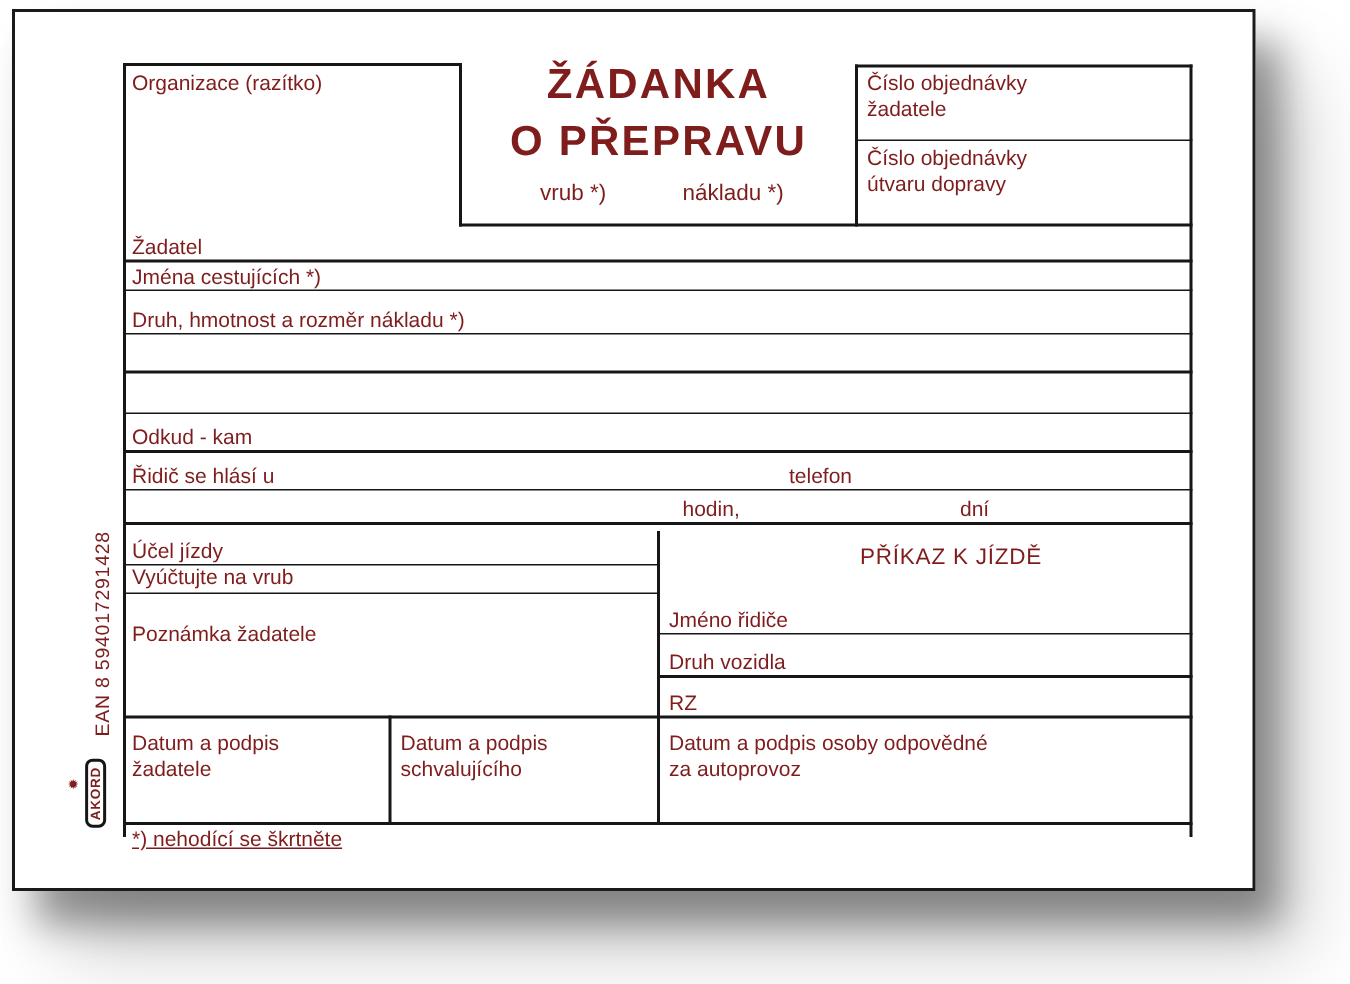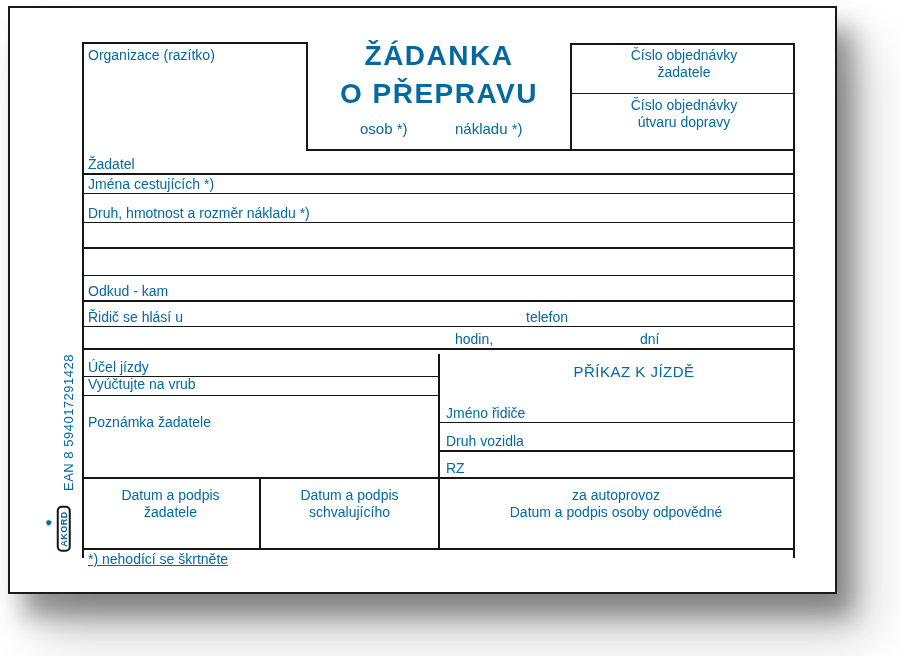--- a/index.html
+++ b/index.html
@@ -1,23 +1,23 @@
 <!DOCTYPE html>
 <html><head>
 <meta charset="utf-8">
 <style>
   html,body{margin:0;padding:0;background:#ffffff;}
   #canvas{position:relative;width:900px;height:656px;background:#ffffff;overflow:hidden;
-          font-family:"Liberation Sans", sans-serif;color:#0369a1;}
+          font-family:"Liberation Sans", sans-serif;color:#7f1d1d;}
   #paper{position:absolute;left:8px;top:6px;width:829px;height:588px;background:#ffffff;
          border:2px solid #1a1a1a;box-sizing:border-box;
          box-shadow:16px 22px 24px rgba(0,0,0,0.38), 32px 42px 50px rgba(0,0,0,0.18);}
   .ln{position:absolute;background:#161616;}
   .lbl{position:absolute;font-size:14px;line-height:17px;white-space:nowrap;}
-  .lbl2{position:absolute;font-size:14px;line-height:17px;text-align:center;}
+  .lbl2{position:absolute;font-size:14px;line-height:17px;}
   .title-wrap{position:absolute;left:296px;top:0;width:266px;text-align:center;}
   .title-line{position:absolute;left:0;width:266px;text-align:center;font-weight:700;
               font-size:28px;line-height:28px;letter-spacing:1.5px;white-space:nowrap;}
   .prikaz{position:absolute;left:428px;top:355px;width:392px;text-align:center;
           font-size:15px;letter-spacing:0.5px;}
   .ean-wrap{position:absolute;left:36px;top:340px;width:44px;height:148px;
             display:flex;align-items:center;justify-content:center;}
   .ean-text{transform:rotate(-90deg);white-space:nowrap;font-size:13px;letter-spacing:0.5px;}
   .logo-wrap{position:absolute;left:38px;top:497px;width:32px;height:48px;
              display:flex;align-items:center;justify-content:center;}
@@ -57,21 +57,21 @@
     <div class="ln" style="left:428px;top:442px;width:357px;height:2px"></div>
     <div class="ln" style="left:72px;top:469px;width:713px;height:2px"></div>
     <div class="ln" style="left:72px;top:540px;width:713px;height:2px"></div>
 
     <span class="lbl" style="left:78px;top:39px">Organizace (razítko)</span>
 
     <div class="title-wrap">
       <div class="title-line" style="top:34px">ŽÁDANKA</div>
       <div class="title-line" style="top:72px">O PŘEPRAVU</div>
     </div>
-    <span class="lbl" style="left:350px;top:112px;font-size:15px">osob *)</span>
+    <span class="lbl" style="left:350px;top:112px;font-size:15px">vrub *)</span>
     <span class="lbl" style="left:445px;top:112px;font-size:15px">nákladu *)</span>
 
     <div class="lbl2" style="left:568px;top:39px;width:212px">
       <div>Číslo objednávky</div>
       <div>žadatele</div>
     </div>
     <div class="lbl2" style="left:568px;top:89px;width:212px">
       <div>Číslo objednávky</div>
       <div>útvaru dopravy</div>
     </div>
@@ -95,22 +95,22 @@
 
     <div class="lbl2" style="left:78px;top:479px;width:165px">
       <div>Datum a podpis</div>
       <div>žadatele</div>
     </div>
     <div class="lbl2" style="left:257px;top:479px;width:165px">
       <div>Datum a podpis</div>
       <div>schvalujícího</div>
     </div>
     <div class="lbl2" style="left:436px;top:479px;width:340px">
+      <div>Datum a podpis osoby odpovědné</div>
       <div>za autoprovoz</div>
-      <div>Datum a podpis osoby odpovědné</div>
     </div>
 
     <div class="footnote">*) nehodící se škrtněte</div>
 
     <div class="ean-wrap">
       <span class="ean-text">EAN 8 594017291428</span>
     </div>
     <div class="logo-wrap">
       <span class="logo-star">✹</span>
       <span class="logo-box">AKORD</span>

